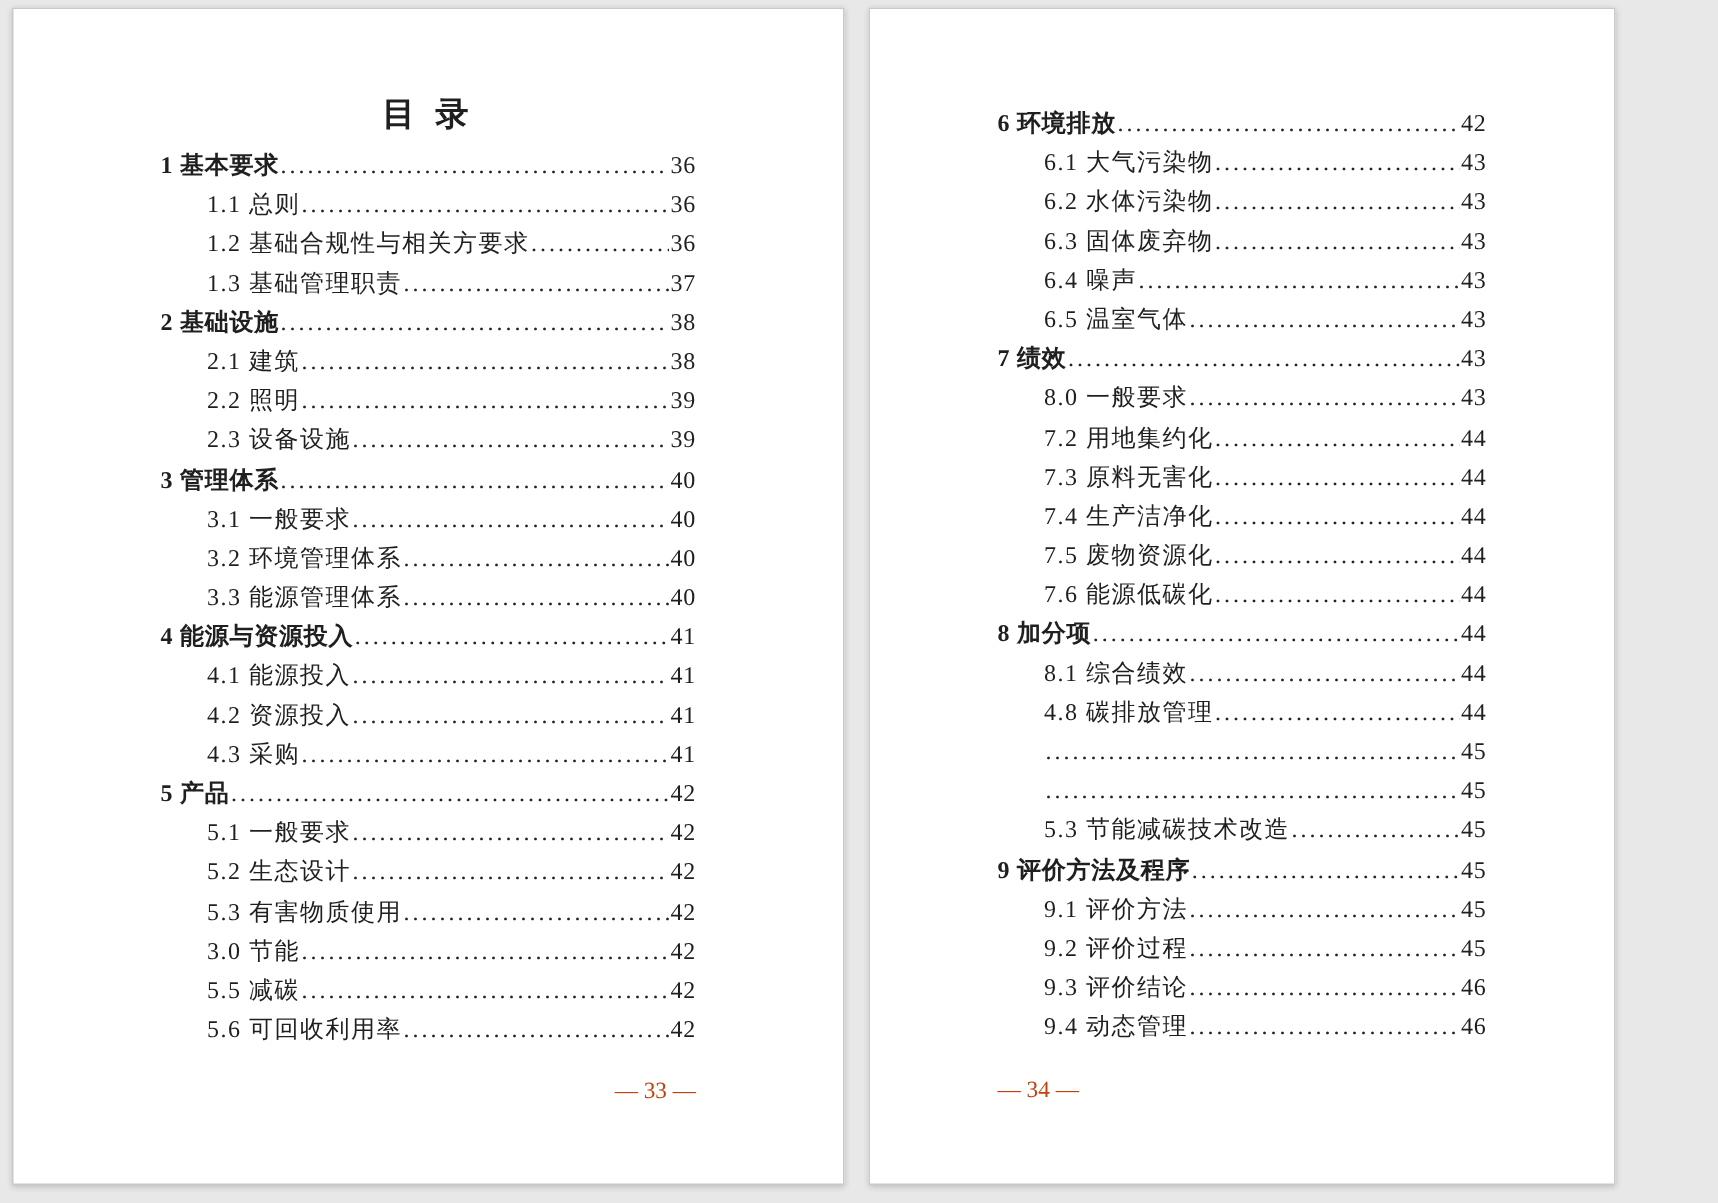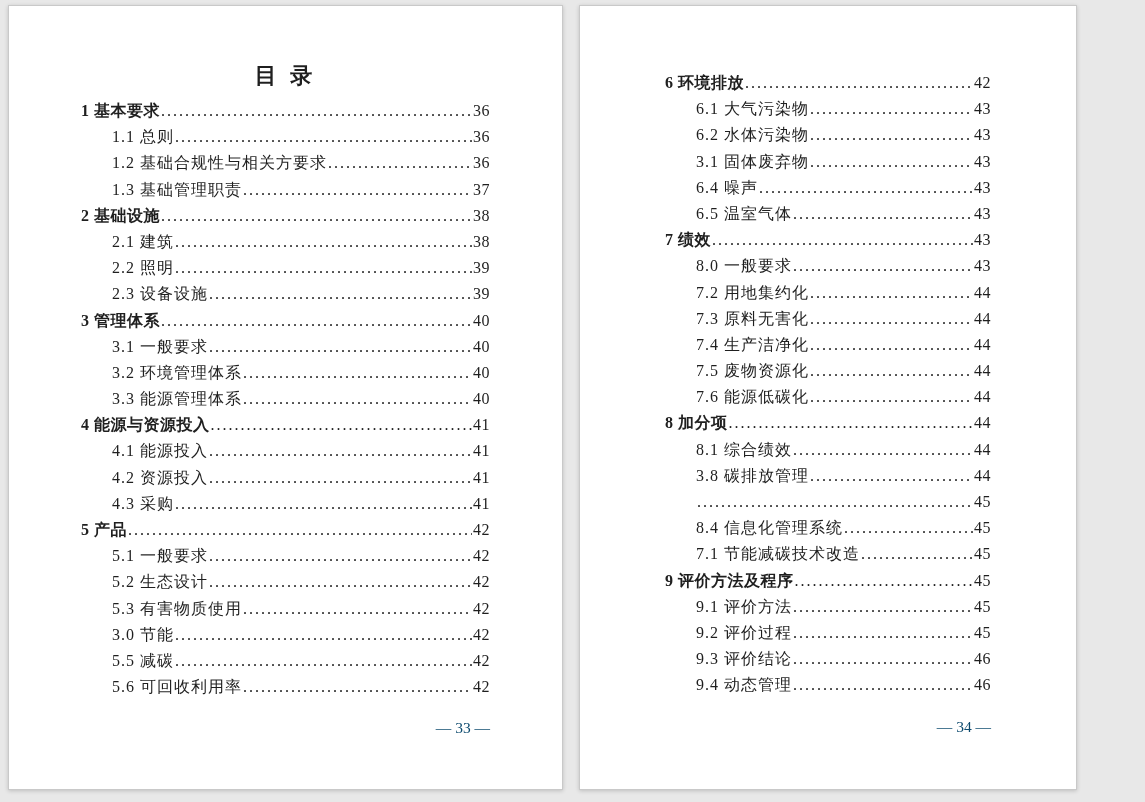--- a/index.html
+++ b/index.html
@@ -11,44 +11,44 @@
     overflow:hidden;
   }
   .stage{position:relative;width:1145px;height:802px;}
   .page{
     position:absolute;top:5px;height:785px;
     background:#ffffff;
     border:1px solid #c9c9c9;
     box-shadow:0 1px 4px rgba(0,0,0,0.18);
     box-sizing:border-box;
   }
-  .page-left{left:8px;width:555px;padding:0 72px;}
+  .page-left{left:8px;width:555px;padding:0 98px;}
   .page-right{left:579px;width:498px;padding:0 85px;}
   .doc-title{
     margin-top:55px;margin-bottom:7px;
     line-height:30px;font-size:22px;font-weight:bold;
     text-align:center;letter-spacing:4px;
   }
   .toc-list-right{margin-top:64px;}
   .toc-row{
     display:flex;align-items:baseline;
     height:26.2px;line-height:26.2px;
     font-size:16px;white-space:nowrap;
   }
   .toc-row.lvl1 .toc-label{font-weight:bold;letter-spacing:0.5px;}
   .toc-row.lvl2{padding-left:31px;}
   .toc-row.lvl2 .toc-label{letter-spacing:1px;}
   .leader{
     flex:1 1 auto;min-width:0;overflow:hidden;
     letter-spacing:2px;margin:0 1px;color:#222222;
   }
   .pgnum{flex:none;letter-spacing:0.5px;}
-  .page-footer{font-size:15.5px;line-height:26px;margin-top:15px;color:#0c4a6e;}
+  .page-footer{font-size:15.5px;line-height:26px;margin-top:15px;color:#c2410c;}
   .align-right{text-align:right;}
-  .align-left{text-align:right;}
+  .align-left{text-align:left;}
 </style>
 </head>
 <body>
 
 <div class="stage">
 
   <div class="page page-left">
     <div class="doc-title">目 录</div>
     <div class="toc-list">
         <div class="toc-row lvl1">
@@ -181,21 +181,21 @@
           <span class="toc-label">6.1 大气污染物</span>
           <span class="leader">................................................................................................................................................................</span>
           <span class="pgnum">43</span>
         </div>
         <div class="toc-row lvl2">
           <span class="toc-label">6.2 水体污染物</span>
           <span class="leader">................................................................................................................................................................</span>
           <span class="pgnum">43</span>
         </div>
         <div class="toc-row lvl2">
-          <span class="toc-label">3.1 固体废弃物</span>
+          <span class="toc-label">6.3 固体废弃物</span>
           <span class="leader">................................................................................................................................................................</span>
           <span class="pgnum">43</span>
         </div>
         <div class="toc-row lvl2">
           <span class="toc-label">6.4 噪声</span>
           <span class="leader">................................................................................................................................................................</span>
           <span class="pgnum">43</span>
         </div>
         <div class="toc-row lvl2">
           <span class="toc-label">6.5 温室气体</span>
@@ -241,35 +241,34 @@
           <span class="toc-label">8 加分项</span>
           <span class="leader">................................................................................................................................................................</span>
           <span class="pgnum">44</span>
         </div>
         <div class="toc-row lvl2">
           <span class="toc-label">8.1 综合绩效</span>
           <span class="leader">................................................................................................................................................................</span>
           <span class="pgnum">44</span>
         </div>
         <div class="toc-row lvl2">
-          <span class="toc-label">3.8 碳排放管理</span>
-          <span class="leader">................................................................................................................................................................</span>
-          <span class="pgnum">44</span>
-        </div>
-        <div class="toc-row lvl2">
-          <span class="leader">................................................................................................................................................................</span>
-          <span class="pgnum">45</span>
-        </div>
-        <div class="toc-row lvl2">
-          <span class="toc-label">8.4 信息化管理系统</span>
-          <span class="leader">................................................................................................................................................................</span>
-          <span class="pgnum">45</span>
-        </div>
-        <div class="toc-row lvl2">
-          <span class="toc-label">7.1 节能减碳技术改造</span>
+          <span class="toc-label">4.8 碳排放管理</span>
+          <span class="leader">................................................................................................................................................................</span>
+          <span class="pgnum">44</span>
+        </div>
+        <div class="toc-row lvl2">
+          <span class="leader">................................................................................................................................................................</span>
+          <span class="pgnum">45</span>
+        </div>
+        <div class="toc-row lvl2">
+          <span class="leader">................................................................................................................................................................</span>
+          <span class="pgnum">45</span>
+        </div>
+        <div class="toc-row lvl2">
+          <span class="toc-label">5.3 节能减碳技术改造</span>
           <span class="leader">................................................................................................................................................................</span>
           <span class="pgnum">45</span>
         </div>
         <div class="toc-row lvl1">
           <span class="toc-label">9 评价方法及程序</span>
           <span class="leader">................................................................................................................................................................</span>
           <span class="pgnum">45</span>
         </div>
         <div class="toc-row lvl2">
           <span class="toc-label">9.1 评价方法</span>

